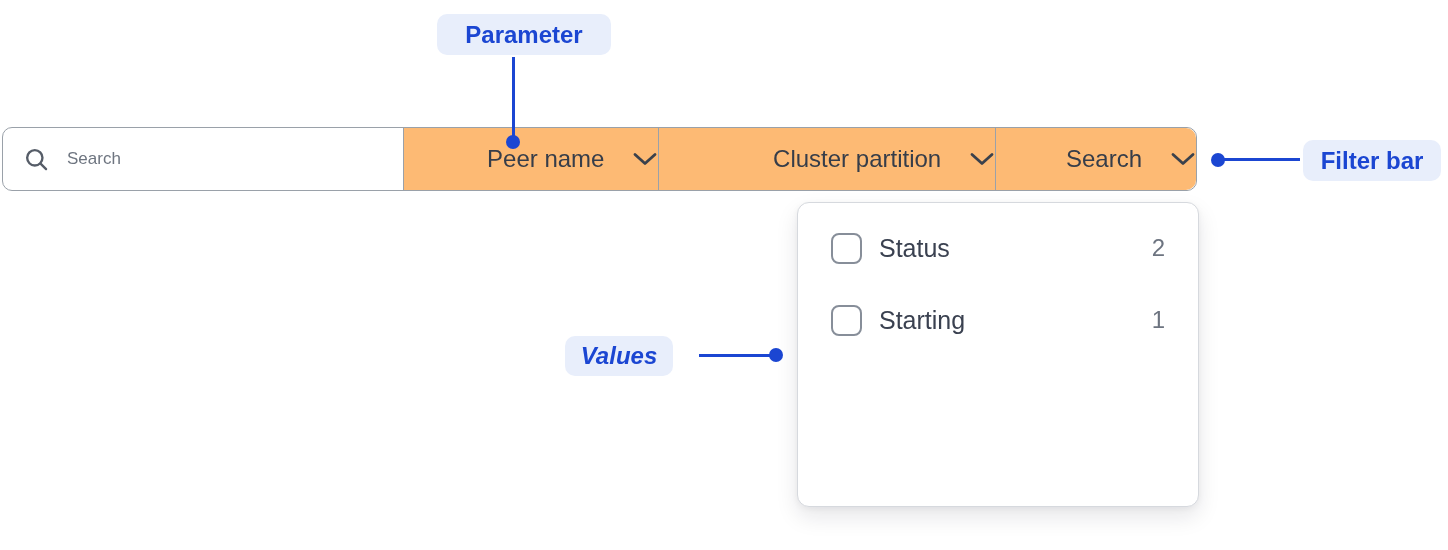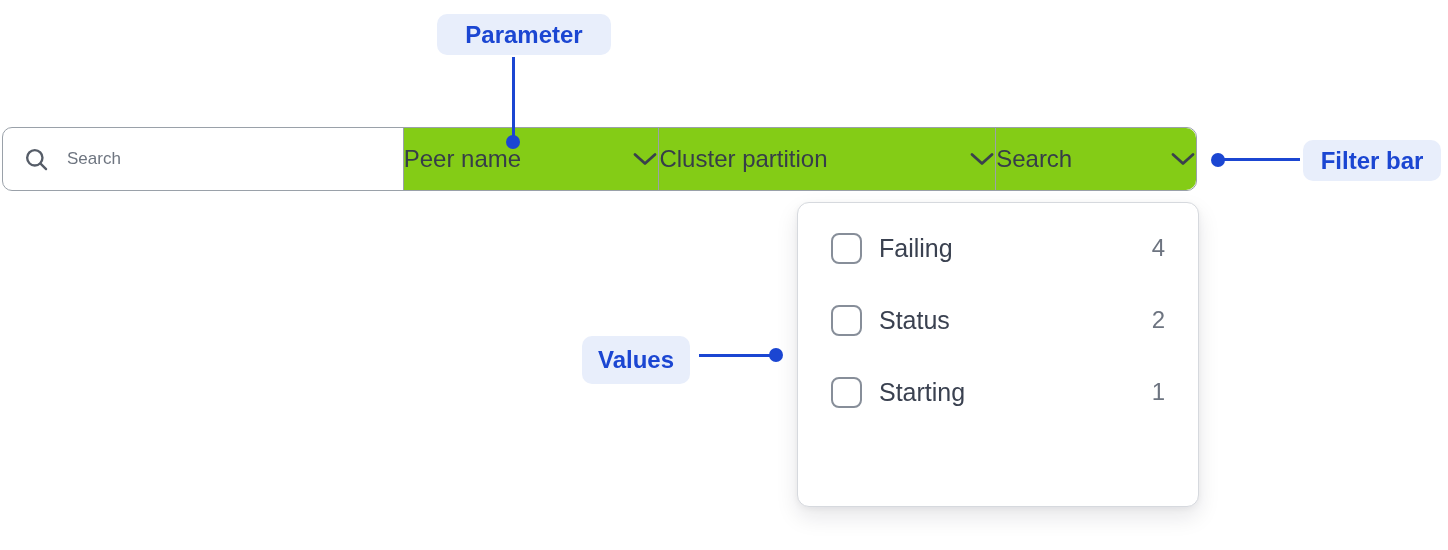--- a/index.html
+++ b/index.html
@@ -24,21 +24,21 @@
     font-size: 24px;
     font-weight: 600;
     border-radius: 10px;
     display: flex;
     align-items: center;
     justify-content: center;
     white-space: nowrap;
   }
   #badge-parameter { left: 437px; top: 14px;  width: 174px; height: 41px; }
   #badge-filterbar { left: 1303px; top: 140px; width: 138px; height: 41px; }
-  #badge-values    { left: 582px; top: 336px; width: 108px; height: 48px; }
+  #badge-values    { left: 565px; top: 336px; width: 108px; height: 40px; font-style: italic; }
 
   
   .conn-line { position: absolute; background: #1b46d2; z-index: 5; }
   .conn-dot  {
     position: absolute; width: 14px; height: 14px;
     border-radius: 50%; background: #1b46d2; z-index: 6;
   }
   #param-line { left: 512px; top: 57px; width: 3px; height: 85px; }
   #param-dot  { left: 506px; top: 135px; }
   #fbar-line  { left: 1218px; top: 158px; width: 82px; height: 3px; }
@@ -72,23 +72,23 @@
     font-size: 17px;
     color: #363d49;
     width: 300px;
     background: transparent;
   }
   .fb-search input::placeholder { color: #6e7580; opacity: 1; }
   .fb-dropdown {
     border-left: 1.5px solid #9aa1a9;
     display: flex;
     align-items: center;
-    justify-content: space-between;
-    gap: 44px;
-    background: #84cc16;
+    justify-content: flex-end;
+    gap: 28px;
+    background: #fdba74;
     cursor: pointer;
   }
   .fb-dropdown:last-child { border-radius: 0 10px 10px 0; }
   .fb-label {
     font-size: 24px;
     font-weight: 500;
     color: #363d49;
     white-space: nowrap;
   }
   #dd-peer    { width: 256px; }
@@ -174,25 +174,20 @@
   <div class="conn-dot" id="fbar-dot"></div>
   <div class="conn-line" id="fbar-line"></div>
   <div class="badge" id="badge-filterbar">Filter bar</div>
 
   <div class="badge" id="badge-values">Values</div>
   <div class="conn-line" id="values-line"></div>
   <div class="conn-dot" id="values-dot"></div>
 
   <div class="panel">
 
-    <div class="panel-row">
-      <div class="checkbox"></div>
-      <span class="row-label">Failing</span>
-      <span class="row-count">4</span>
-    </div>
 
     <div class="panel-row">
       <div class="checkbox"></div>
       <span class="row-label">Status</span>
       <span class="row-count">2</span>
     </div>
 
     <div class="panel-row">
       <div class="checkbox"></div>
       <span class="row-label">Starting</span>

